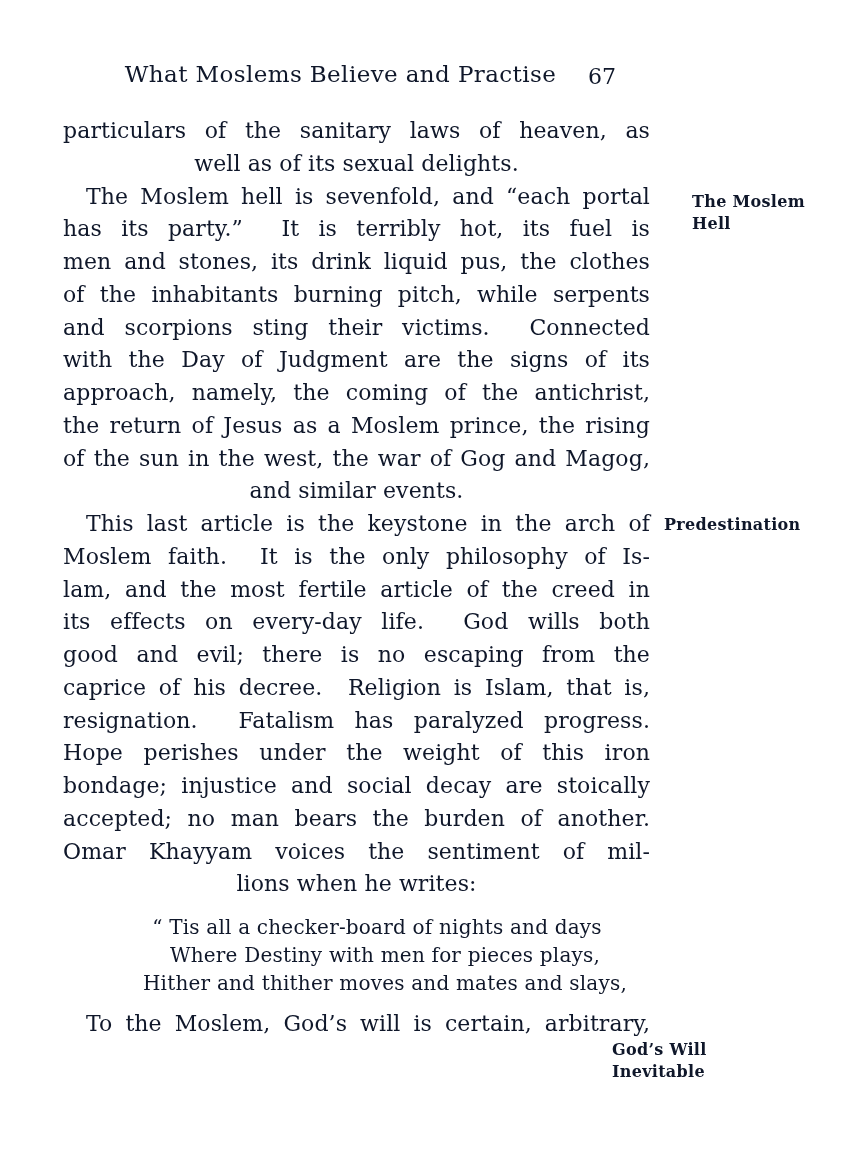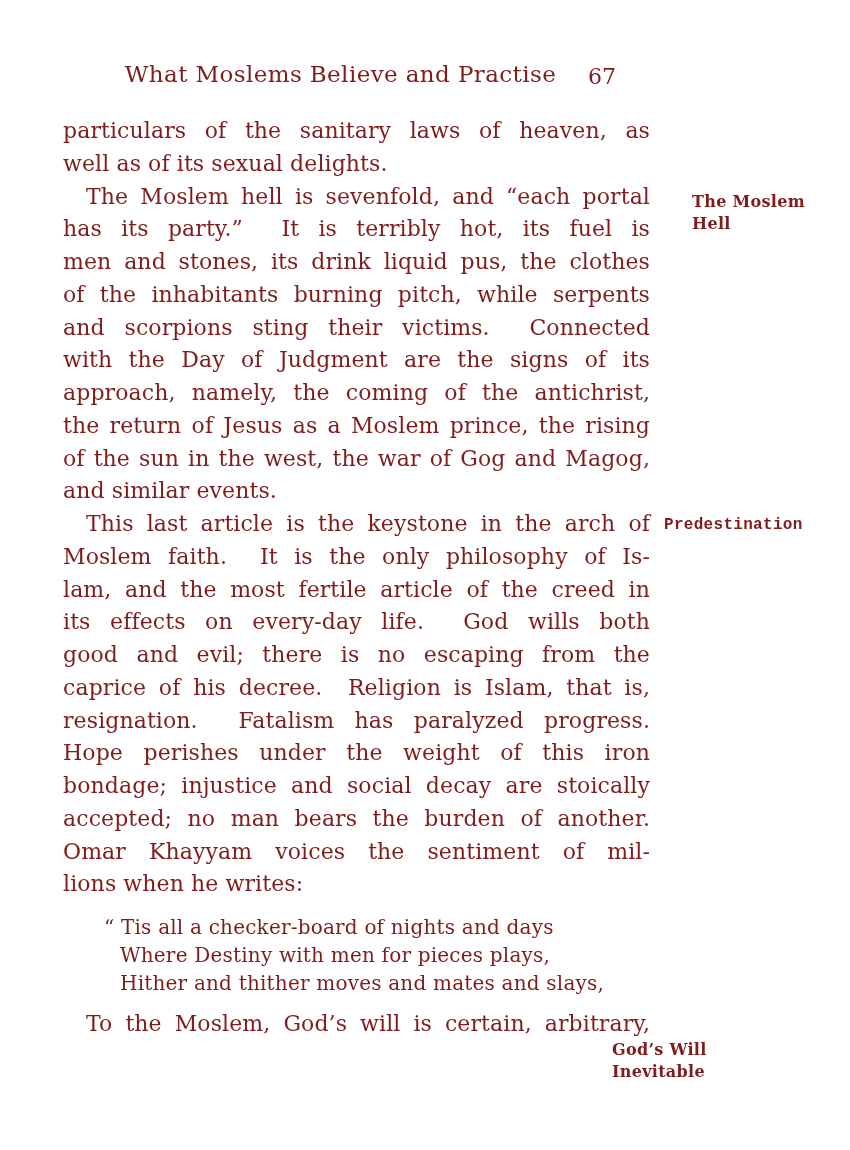--- a/index.html
+++ b/index.html
@@ -7,40 +7,40 @@
     position:relative; width:850px; height:1150px; overflow:hidden;
     background:#ffffff; color:#0f0f0f;
     font-family:"DejaVu Serif","Liberation Serif",serif;
     -webkit-font-smoothing:antialiased;
   }
   .running-head { position:absolute; top:61px; left:63px; width:587px; height:34px; }
   .head-title { display:block; text-align:center; font-size:23px; letter-spacing:0.4px; transform:translateX(-16px); white-space:pre; }
   .folio { position:absolute; top:3px; right:34px; font-size:22px; }
 
   .text-column { position:absolute; left:63px; top:115px; width:587px; }
-  .line { font-size:22px; line-height:32.75px; white-space:pre-wrap; letter-spacing:0.1px; }
+  .line { font-size:22px; line-height:32.75px; white-space:pre-wrap; letter-spacing:0.1px;text-align:center; }
   .just { text-align:justify; text-align-last:justify; }
   .ind  { text-indent:23px; }
 
   .poem { margin:12px 0 0 57px; padding:0; }
   .poem-line { font-size:20px; line-height:28px; letter-spacing:0.2px; }
   .hang { text-indent:-16px; }
 
   .closing { margin-top:11px; }
 
   .margin-note { position:absolute; font-weight:700; font-size:16px; line-height:22px; letter-spacing:0.3px; }
   .margin-note span { display:block; white-space:pre; }
   .note-hell { top:191px; left:692px; }
-  .note-pred { top:514px; left:664px;font-family:Liberation Mono, monospace; }
+  .note-pred { top:514px; left:664px; }
   .note-god  { top:1039px; left:612px; }
 </style>
 </head>
 <body>
 
-<div class="page" style="background: rgb(255, 255, 255); color: #7f1d1d;">
+<div class="page" style="background: rgb(255, 255, 255); color: #0f172a;">
 
   <header class="running-head">
     <span class="head-title">What Moslems Believe and Practise</span>
     <span class="folio">67</span>
   </header>
 
   <main class="text-column">
     <div id="bodyCol">
         <div class="line just">particulars of the sanitary laws of heaven, as</div>
         <div class="line">well as of its sexual delights.</div>

